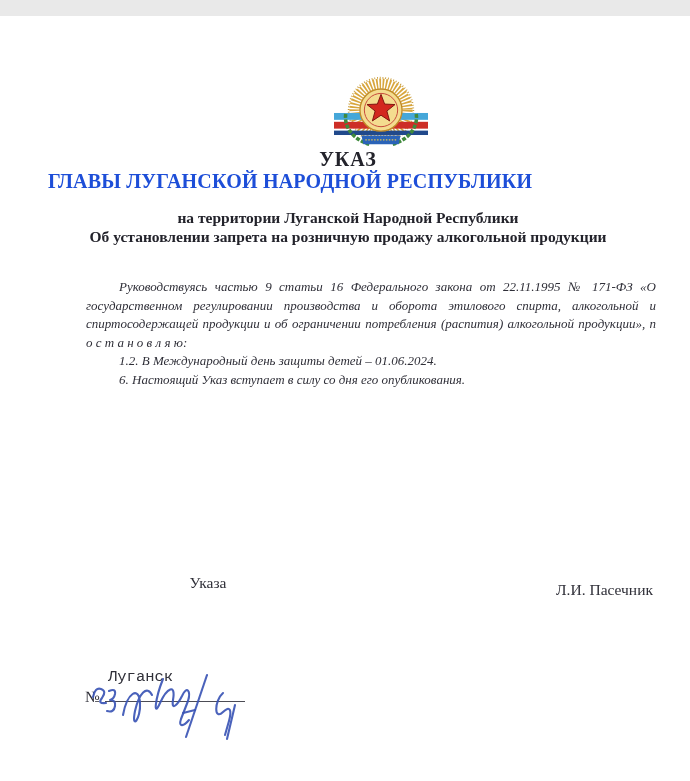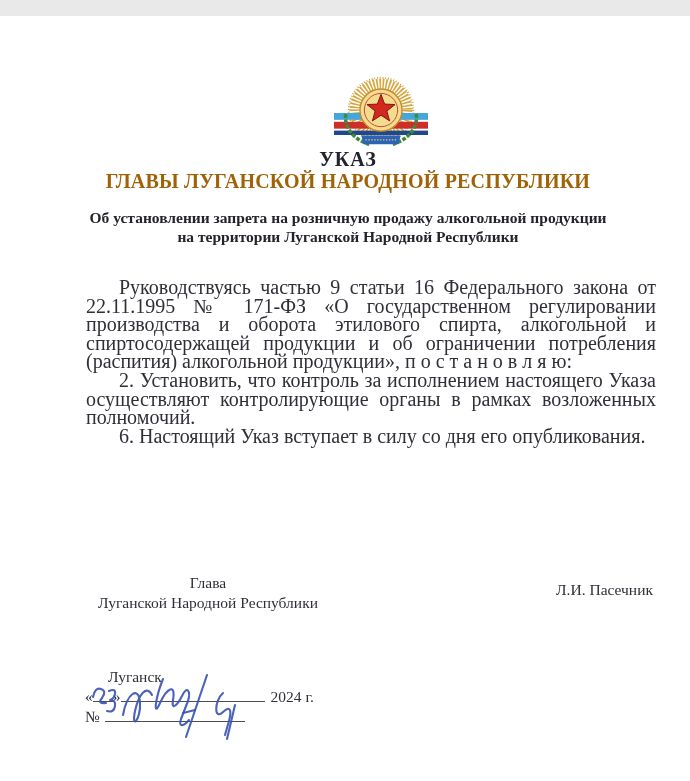--- a/index.html
+++ b/index.html
@@ -7,37 +7,37 @@
     position:relative;width:690px;height:781px;background:#ffffff;
     font-family:"Liberation Serif", serif;color:#2f2f38;overflow:hidden;
     margin:16px auto;
   }
   .emblem{position:absolute;left:334px;top:60px;width:94px;height:72px;}
   .title1{
     position:absolute;left:48px;top:132px;width:600px;text-align:center;
     font-weight:bold;font-size:20px;letter-spacing:1px;color:#23232b;
   }
   .title2{
-    position:absolute;left:48px;top:154px;width:600px;text-align:center;
-    font-weight:bold;font-size:20px;letter-spacing:0.2px;color:#a16207;
+    position:absolute;left:48px;top:154px;width:600px;
+    font-weight:bold;font-size:20px;letter-spacing:0.2px;color:#1d4ed8;
   }
   .subject{
     position:absolute;left:48px;top:193px;width:600px;text-align:center;
     font-weight:bold;font-size:15.5px;line-height:18.5px;color:#23232b;
   }
   .bodytxt{
     position:absolute;left:86px;top:262px;width:570px;
-    font-size:20px;line-height:18.6px;text-align:justify;color:#2f2f38;
+    font-size:13px;line-height:18.6px;text-align:justify;color:#2f2f38;font-style:italic;
   }
   .bodytxt p{margin:0;text-indent:33px;}
   .sig{position:absolute;left:86px;top:557px;width:570px;height:40px;font-size:15.5px;}
   .sig-left{position:absolute;left:8px;top:0;width:228px;text-align:center;line-height:19.5px;}
   .sig-right{position:absolute;right:3px;top:8px;}
   .footer{position:absolute;left:85px;top:651px;font-size:15.5px;line-height:20px;width:260px;}
-  .city{padding-left:23px;}
+  .city{padding-left:23px;font-family:Liberation Mono, monospace;}
   .blank{display:inline-block;border-bottom:1px solid #4c4c55;height:13px;}
   .blank-day{width:20px;}
   .blank-month{width:144px;}
   .blank-num{width:140px;margin-left:5px;}
   .year{margin-left:6px;}
   .ink{position:absolute;left:-2px;top:-2px;pointer-events:none;}
   .ink path{fill:none;stroke:#3b55b5;stroke-width:2.1;stroke-linecap:round;stroke-linejoin:round;opacity:0.92;}
 </style>
 </head>
 <body>
@@ -64,43 +64,39 @@
 
       <path d="M28,60 L68,60 L66,69 L30,69 Z" fill="#2a63b8"></path>
       <path d="M32,64.5 L64,64.5" stroke="#e7c54a" stroke-width="1.2" stroke-dasharray="1.5 1.5" fill="none"></path>
     </svg>
   </div>
 
   <div class="title1">УКАЗ</div>
   <div class="title2">ГЛАВЫ ЛУГАНСКОЙ НАРОДНОЙ РЕСПУБЛИКИ</div>
 
   <div class="subject">
+    <div>на территории Луганской Народной Республики</div>
     <div>Об установлении запрета на розничную продажу алкогольной продукции</div>
-    <div>на территории Луганской Народной Республики</div>
   </div>
 
   <div class="bodytxt">
     <p>Руководствуясь частью 9 статьи 16 Федерального закона от 22.11.1995 № 171-ФЗ «О государственном регулировании производства и оборота этилового спирта, алкогольной и спиртосодержащей продукции и об ограничении потребления (распития) алкогольной продукции», п о с т а н о в л я ю:</p>
-    <p>2. Установить, что контроль за исполнением настоящего Указа осуществляют контролирующие органы в рамках возложенных полномочий.</p>
+    <p>1.2. В Международный день защиты детей – 01.06.2024.</p>
     <p>6. Настоящий Указ вступает в силу со дня его опубликования.</p>
   </div>
 
   <div class="sig">
     <div class="sig-left">
-      <div>Глава</div>
-      <div>Луганской Народной Республики</div>
+      <div>Указа</div>
     </div>
     <div class="sig-right">Л.И. Пасечник</div>
   </div>
 
   <div class="footer">
     <div class="city">Луганск</div>
-    <div class="date-row">
-      <span>«</span><span class="blank blank-day"></span><span>»</span><span class="blank blank-month"></span><span class="year">2024 г.</span>
-    </div>
     <div class="num-row">
       <span>№</span><span class="blank blank-num"></span>
     </div>
 
     <svg class="ink" width="190" height="84" viewBox="0 0 190 84" xmlns="http://www.w3.org/2000/svg">
 
       <path d="M10,32 q2,-10 8,-8 q6,2 1,9 q-5,6 4,5"></path>
       <path d="M26,26 q7,-3 6,3 q-1,5 -5,6 q6,0 5,6 q-1,7 -8,5"></path>
 
       <path d="M40,50 c4,-22 16,-30 17,-12 c1,16 -9,28 -5,8 c4,-18 12,-26 17,-16"></path>

